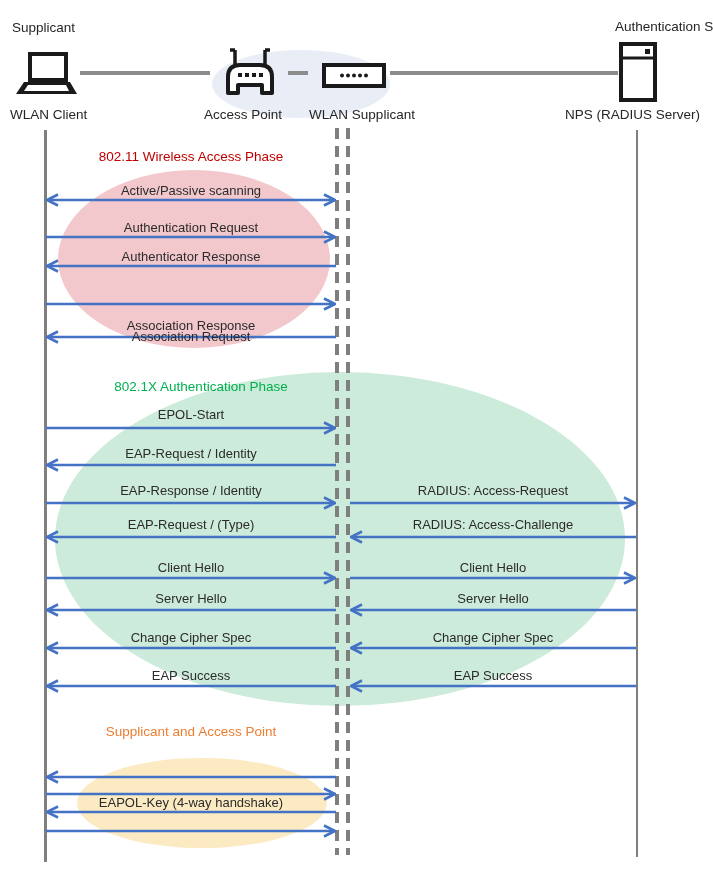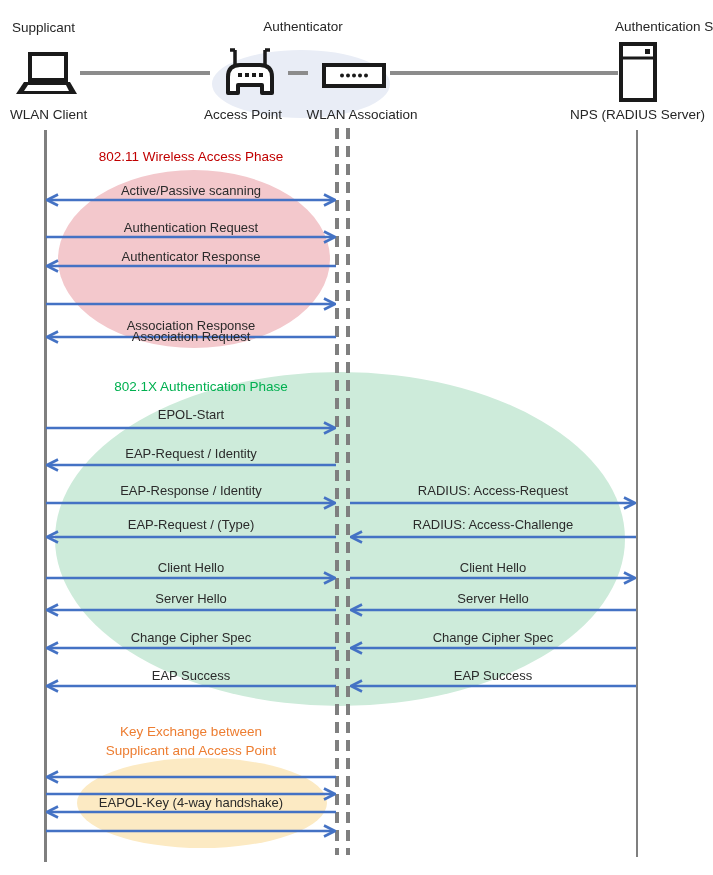--- a/index.html
+++ b/index.html
@@ -24,21 +24,20 @@
 <body>
 
 <div class="canvas">
 
   <div class="ellipse" style="left: 212px; top: 50px; width: 178px; height: 68px; background: rgb(233, 237, 246);"></div>
   <div class="ellipse" style="left: 58px; top: 170px; width: 272px; height: 178px; background: rgb(243, 200, 204);"></div>
   <div class="ellipse" style="left: 55px; top: 372px; width: 570px; height: 334px; background: rgb(205, 235, 218);"></div>
   <div class="ellipse" style="left: 77px; top: 758px; width: 250px; height: 90px; background: rgb(252, 234, 195);"></div>
 
   <div class="node-title" style="left:12px;top:20px;">Supplicant</div>
-  <div class="node-title" style="left:203px;top:19px;width:200px;text-align:center;">Authenticator</div>
   <div class="node-title" style="right:10px;top:19px;text-align:right;">Authentication Server</div>
 
   <div class="connector" style="left:80px;top:71px;width:130px;"></div>
   <div class="connector" style="left:288px;top:71px;width:20px;"></div>
   <div class="connector" style="left:390px;top:71px;width:228px;"></div>
 
   <svg class="icon" style="left:14px;top:50px;" width="64" height="48" viewBox="0 0 64 48">
     <rect x="16" y="4" width="36" height="26" fill="#fff" stroke="#1a1a1a" stroke-width="4"></rect>
     <polygon points="10,32 56,32 63,44 2,44" fill="#1a1a1a"></polygon>
     <polygon points="14,35 52,35 55,41 10,41" fill="#fff"></polygon>
@@ -64,36 +63,35 @@
   </svg>
 
   <svg class="icon" style="left:618px;top:42px;" width="40" height="60" viewBox="0 0 40 60">
     <rect x="3" y="2" width="34" height="56" fill="#fff" stroke="#1a1a1a" stroke-width="4"></rect>
     <line x1="3" y1="16" x2="37" y2="16" stroke="#1a1a1a" stroke-width="3"></line>
     <rect x="27" y="7" width="5" height="5" fill="#1a1a1a"></rect>
   </svg>
 
   <div class="node-label" style="left:10px;top:107px;">WLAN Client</div>
   <div class="node-label" style="left:183px;top:107px;width:120px;text-align:center;">Access Point</div>
-  <div class="node-label" style="left:302px;top:107px;width:120px;text-align:center;">WLAN Association</div>
-  <div class="node-label" style="left:560px;top:107px;width:145px;text-align:right;">NPS (RADIUS Server)</div>
+  <div class="node-label" style="left:302px;top:107px;width:120px;text-align:center;">WLAN Supplicant</div>
+  <div class="node-label" style="left:560px;top:107px;width:145px;text-align:center;">NPS (RADIUS Server)</div>
 
   <div class="lifeline" style="left:44px;top:130px;width:3px;height:732px;"></div>
   <div class="lifeline dashed" style="left:335px;top:128px;width:4px;height:727px;background-color:transparent;"></div>
   <div class="lifeline dashed" style="left:346px;top:128px;width:4px;height:727px;background-color:transparent;"></div>
   <div class="lifeline" style="left:636px;top:130px;width:2px;height:727px;"></div>
 
   <div class="phase-title" style="left: 46px; top: 147px; width: 290px; color: rgb(192, 0, 0);">
     <span>802.11 Wireless Access Phase</span>
   </div>
   <div class="phase-title" style="left: 46px; top: 377px; width: 310px; color: rgb(0, 176, 80);">
     <span>802.1X Authentication Phase</span>
   </div>
   <div class="phase-title" style="left: 46px; top: 722px; width: 290px; color: rgb(237, 125, 49);">
-    <div>Key Exchange between</div>
     <div>Supplicant and Access Point</div>
   </div>
 
   <div id="messages-layer">
       <svg width="290" height="16" class="arrow" style="left: 46px; top: 192px;">
         <line x1="2" y1="8" x2="288" y2="8" stroke="#4472C4" stroke-width="2.4"></line>
         <polyline points="278,2.5 289,8 278,13.5" fill="none" stroke="#4472C4" stroke-width="2.6" stroke-linejoin="miter"></polyline>
         <polyline points="12,2.5 1,8 12,13.5" fill="none" stroke="#4472C4" stroke-width="2.6" stroke-linejoin="miter"></polyline>
       </svg>
       <div class="msg-label" style="left: 46px; width: 290px; top: 183px;">Active/Passive scanning</div>

